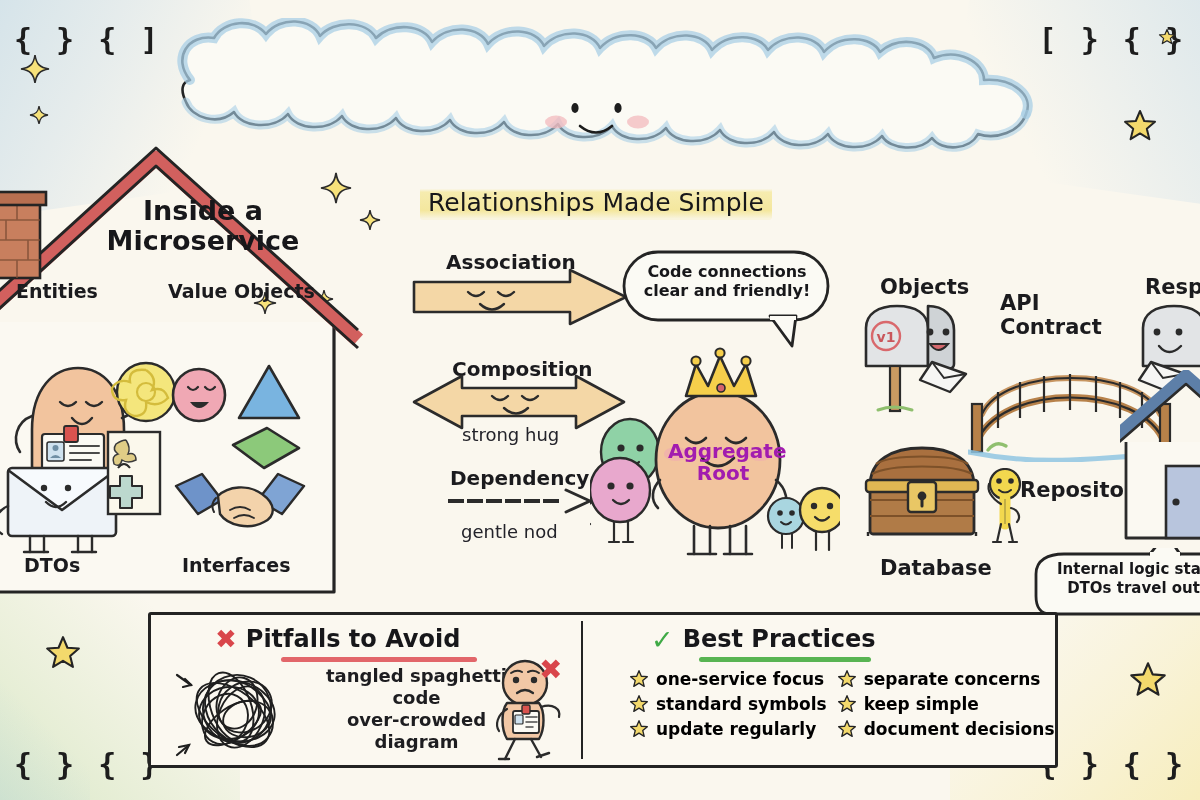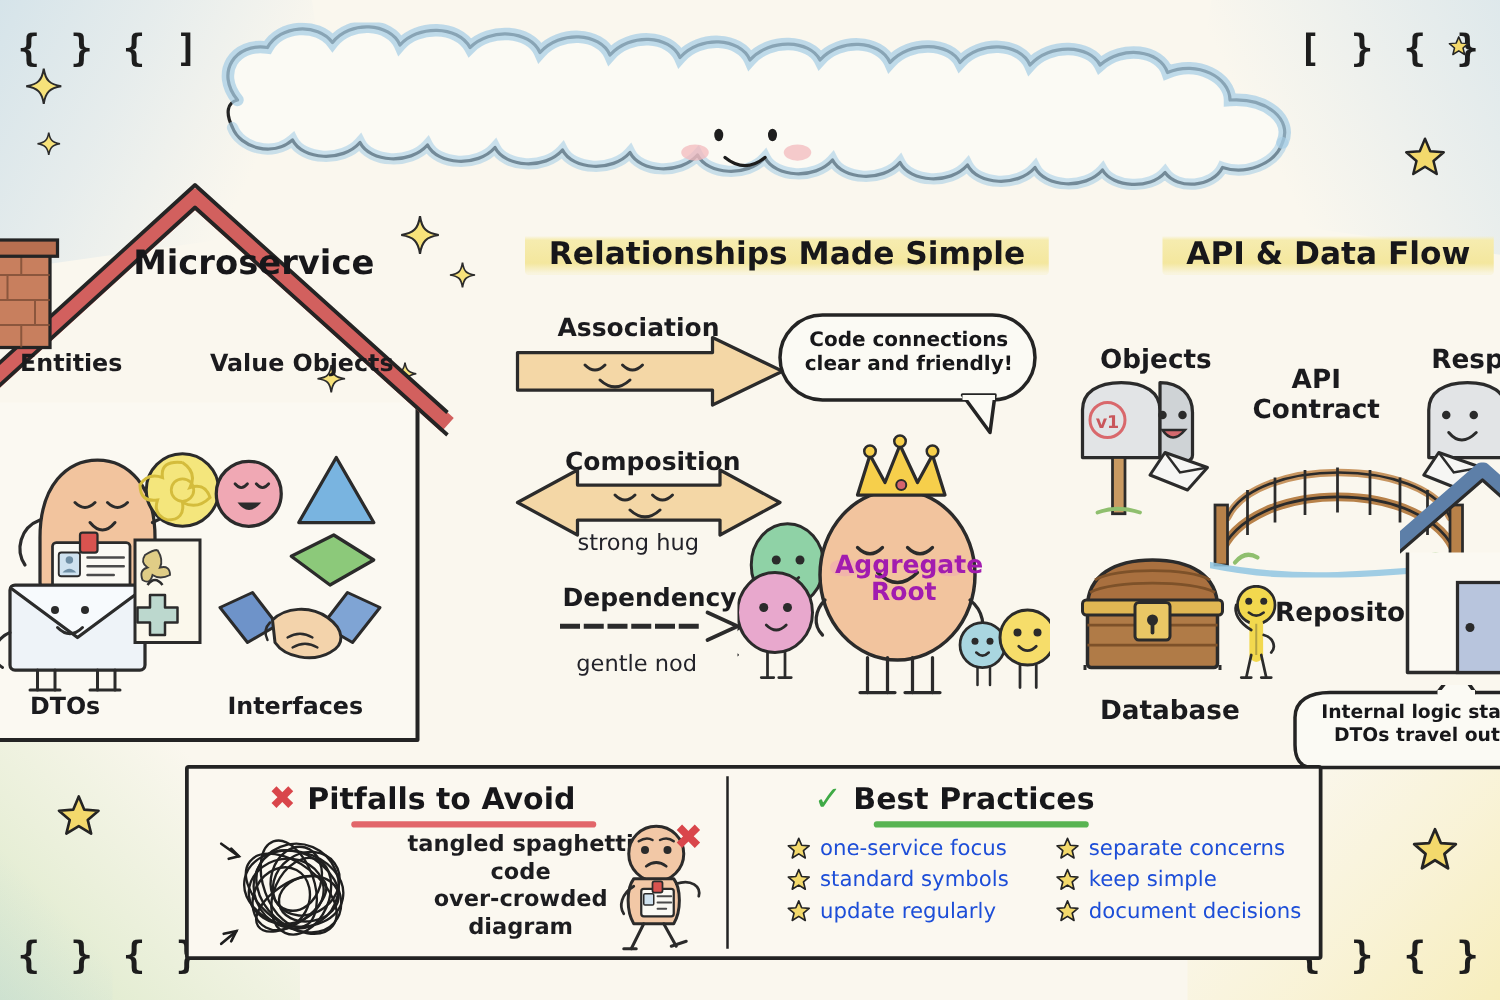--- a/index.html
+++ b/index.html
@@ -79,24 +79,24 @@
     font-weight: 700;
     color: #17171a;
     letter-spacing: .5px;
     white-space: nowrap;
   }
 
   
   .hl-heading {
     position: absolute;
     font-size: 25px;
-    font-weight: 700;
+    font-weight: 400;
     color: #17171a;
     white-space: nowrap;
-    padding: 2px 19px 3px;
+    padding: 2px 8px 3px;
     background: linear-gradient(180deg, rgba(246,236,175,0) 8%, #f6ecaf 18%, #f4e79e 72%, rgba(246,236,175,.25) 96%);
     border-radius: 3px;
   }
   #h-relationships { left: 420px; top: 186px; }
   #h-api          { left: 930px; top: 186px; }
 
   
   #house { position: absolute; left: -14px; top: 140px; width: 380px; height: 462px; }
   #house svg { position: absolute; inset: 0; }
   #house-title {
@@ -140,21 +140,21 @@
   #aggregate { position: absolute; left: 590px; top: 330px; width: 250px; height: 235px; }
   #agg-label {
     position: absolute; left: 668px; top: 440px; width: 110px; text-align: center;
     font-size: 20px; font-weight: 600; color: #a21caf; line-height: 1.1;
   }
 
   
   .api-label { position: absolute; font-size: 21px; font-weight: 600; color: #1b1b1e; white-space: nowrap; }
   #lbl-request   { left: 880px;  top: 275px; }
   #lbl-response  { left: 1145px; top: 275px; }
-  #lbl-apicontract { left: 1000px; top: 292px; width: 106px; text-align: center; white-space: normal; line-height: 1.12; }
+  #lbl-apicontract { left: 1000px; top: 292px; width: 106px; text-align: left; white-space: normal; line-height: 1.12; }
   #lbl-repository{ left: 1020px; top: 478px; }
   #lbl-database  { left: 880px;  top: 556px; text-align: right; }
 
   #mailbox-req  { position: absolute; left: 858px;  top: 300px; width: 118px; height: 115px; }
   #bridge       { position: absolute; left: 968px;  top: 352px; width: 205px; height: 110px; }
   #mailbox-res  { position: absolute; left: 1135px; top: 300px; width: 118px; height: 115px; }
   #chest        { position: absolute; left: 862px;  top: 440px; width: 120px; height: 105px; }
   #repo-person  { position: absolute; left: 985px;  top: 468px; width: 40px;  height: 78px; }
   #house-right  { position: absolute; left: 1120px; top: 370px; width: 130px; height: 200px; }
 
@@ -193,21 +193,21 @@
   }
 
   #scribble { position: absolute; left: 24px; top: 48px; width: 136px; height: 98px; }
   #sad-person { position: absolute; left: 330px; top: 44px; width: 88px; height: 104px; }
   #x-mark-small { position: absolute; left: 388px; top: 38px; font-size: 28px; color: #d9464b; font-weight: 700; }
 
   #best-grid {
     position: absolute; left: 478px; top: 54px; width: 420px;
     display: grid; grid-template-columns: 1fr 1fr; gap: 5px 10px;
   }
-  .bp-item { display: flex; align-items: flex-end; gap: 7px; font-size: 17px; font-weight: 400; color: #1d4ed8; white-space: nowrap; }
+  .bp-item { display: flex; align-items: flex-end; gap: 7px; font-size: 17px; font-weight: 700; color: #000000; white-space: nowrap; }
 
   .x-red   { color: #d9464b; font-size: 26px; font-weight: 700; line-height: 1; }
   .check-g { color: #3faa46; font-size: 27px; font-weight: 700; line-height: 1; }
 </style>
 </head>
 <body>
 
 <div id="poster">
 
   <div class="wash wash-tl"></div>
@@ -384,30 +384,30 @@
       <g>
         <path d="M190,346 L216,334 L236,360 L212,374 Z" fill="#6e93c9" stroke="#2b2b2b" stroke-width="2.4" stroke-linejoin="round"></path>
         <path d="M318,346 L292,334 L272,360 L296,374 Z" fill="#7fa4d4" stroke="#2b2b2b" stroke-width="2.4" stroke-linejoin="round"></path>
         <path d="M232,356 C242,346 262,344 276,354 C290,364 290,376 278,382 C264,390 242,386 234,374 Z" fill="#f3d3ab" stroke="#2b2b2b" stroke-width="2.4" stroke-linejoin="round"></path>
         <path d="M244,370 q10,-6 20,0 M248,378 q10,-6 20,0" fill="none" stroke="#2b2b2b" stroke-width="1.8" stroke-linecap="round"></path>
         <path d="M230,358 q-6,6 -2,14" fill="none" stroke="#2b2b2b" stroke-width="2" stroke-linecap="round"></path>
       </g>
     </svg>
 
     <div id="house-title">
+      <div>Inside a</div>
       <div>Microservice</div>
     </div>
     <div class="house-label" id="lbl-entities">Entities</div>
     <div class="house-label" id="lbl-valueobj">Value Objects</div>
     <div class="house-label" id="lbl-dtos">DTOs</div>
     <div class="house-label" id="lbl-interfaces">Interfaces</div>
   </div>
 
   <div class="hl-heading" id="h-relationships">Relationships Made Simple</div>
-  <div class="hl-heading" id="h-api">API &amp; Data Flow</div>
 
   <div class="rel-label" id="lbl-association">Association</div>
   <div class="rel-label" id="lbl-composition">Composition</div>
   <div class="rel-sub" id="sub-strong-hug">strong hug</div>
   <div class="rel-label" id="lbl-dependency">Dependency</div>
   <div class="rel-sub" id="sub-gentle-nod">gentle nod</div>
 
   <div id="arrow-assoc">
     <svg viewBox="0 0 220 58">
       <path d="M4,14 L160,14 L160,2 L216,29 L160,56 L160,44 L4,44 Z" fill="#f4d7a6" stroke="#2b2b2b" stroke-width="2.6" stroke-linejoin="round"></path>

